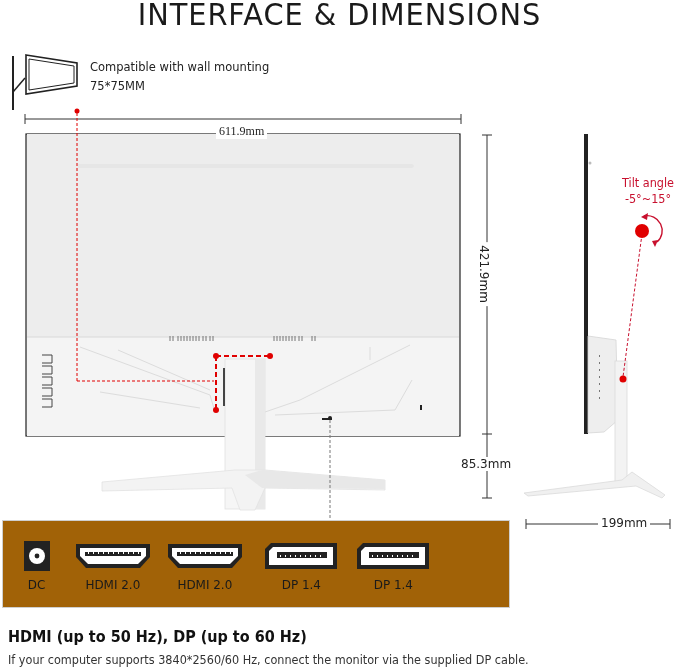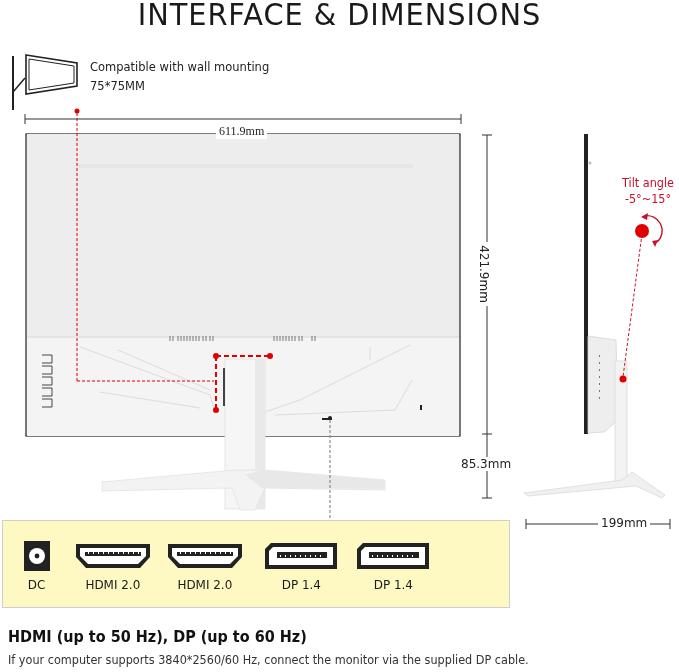--- a/index.html
+++ b/index.html
@@ -6,21 +6,21 @@
   html, body { width: 679px; height: 672px; background: #ffffff; overflow: hidden; }
   body { position: relative; font-family: "DejaVu Sans", sans-serif; color: #1a1a1a; }
   .abs { position: absolute; }
 
   .title { left: 0; width: 679px; top: -4px; text-align: center; font-family: "DejaVu Sans", sans-serif; font-size: 31px; letter-spacing: 1px; font-weight: normal; color: #1a1a1a; transform: scaleX(0.93); transform-origin: center; }
 
   .wall-text { left: 90px; top: 57px; font-size: 12.5px; line-height: 19px; color: #222; transform: scaleX(0.92); transform-origin: left; }
 
   .dim-label { font-size: 12px; color: #222; background: #fff; padding: 0 3px; }
 
-  .port-box { left: 2px; top: 520px; width: 508px; height: 88px; border: 1px solid #cfcfcf; background: #fef9c3; }
+  .port-box { left: 2px; top: 520px; width: 508px; height: 88px; border: 1px solid #cfcfcf; background: #a16207; }
   .port { position: absolute; top: 0; height: 88px; display: flex; flex-direction: column; align-items: center; }
   .port .glyph { margin-top: 20px; height: 30px; display: flex; align-items: center; justify-content: center; }
   .port .lbl { margin-top: 6px; font-size: 13px; color: #1a1a1a; white-space: nowrap; transform: scaleX(0.92); }
 
   .note-head { left: 8px; top: 627px; font-size: 16px; font-weight: bold; color: #111; transform: scaleX(0.9); transform-origin: left; white-space: nowrap; }
   .note-body { left: 8px; top: 652px; font-size: 12.5px; color: #333; transform: scaleX(0.9); transform-origin: left; white-space: nowrap; }
 
   .tilt-text { left: 612px; top: 175px; width: 72px; text-align: center; font-size: 12.5px; line-height: 16px; color: #c8102e; transform: scaleX(0.9); }
 </style>
 </head>

